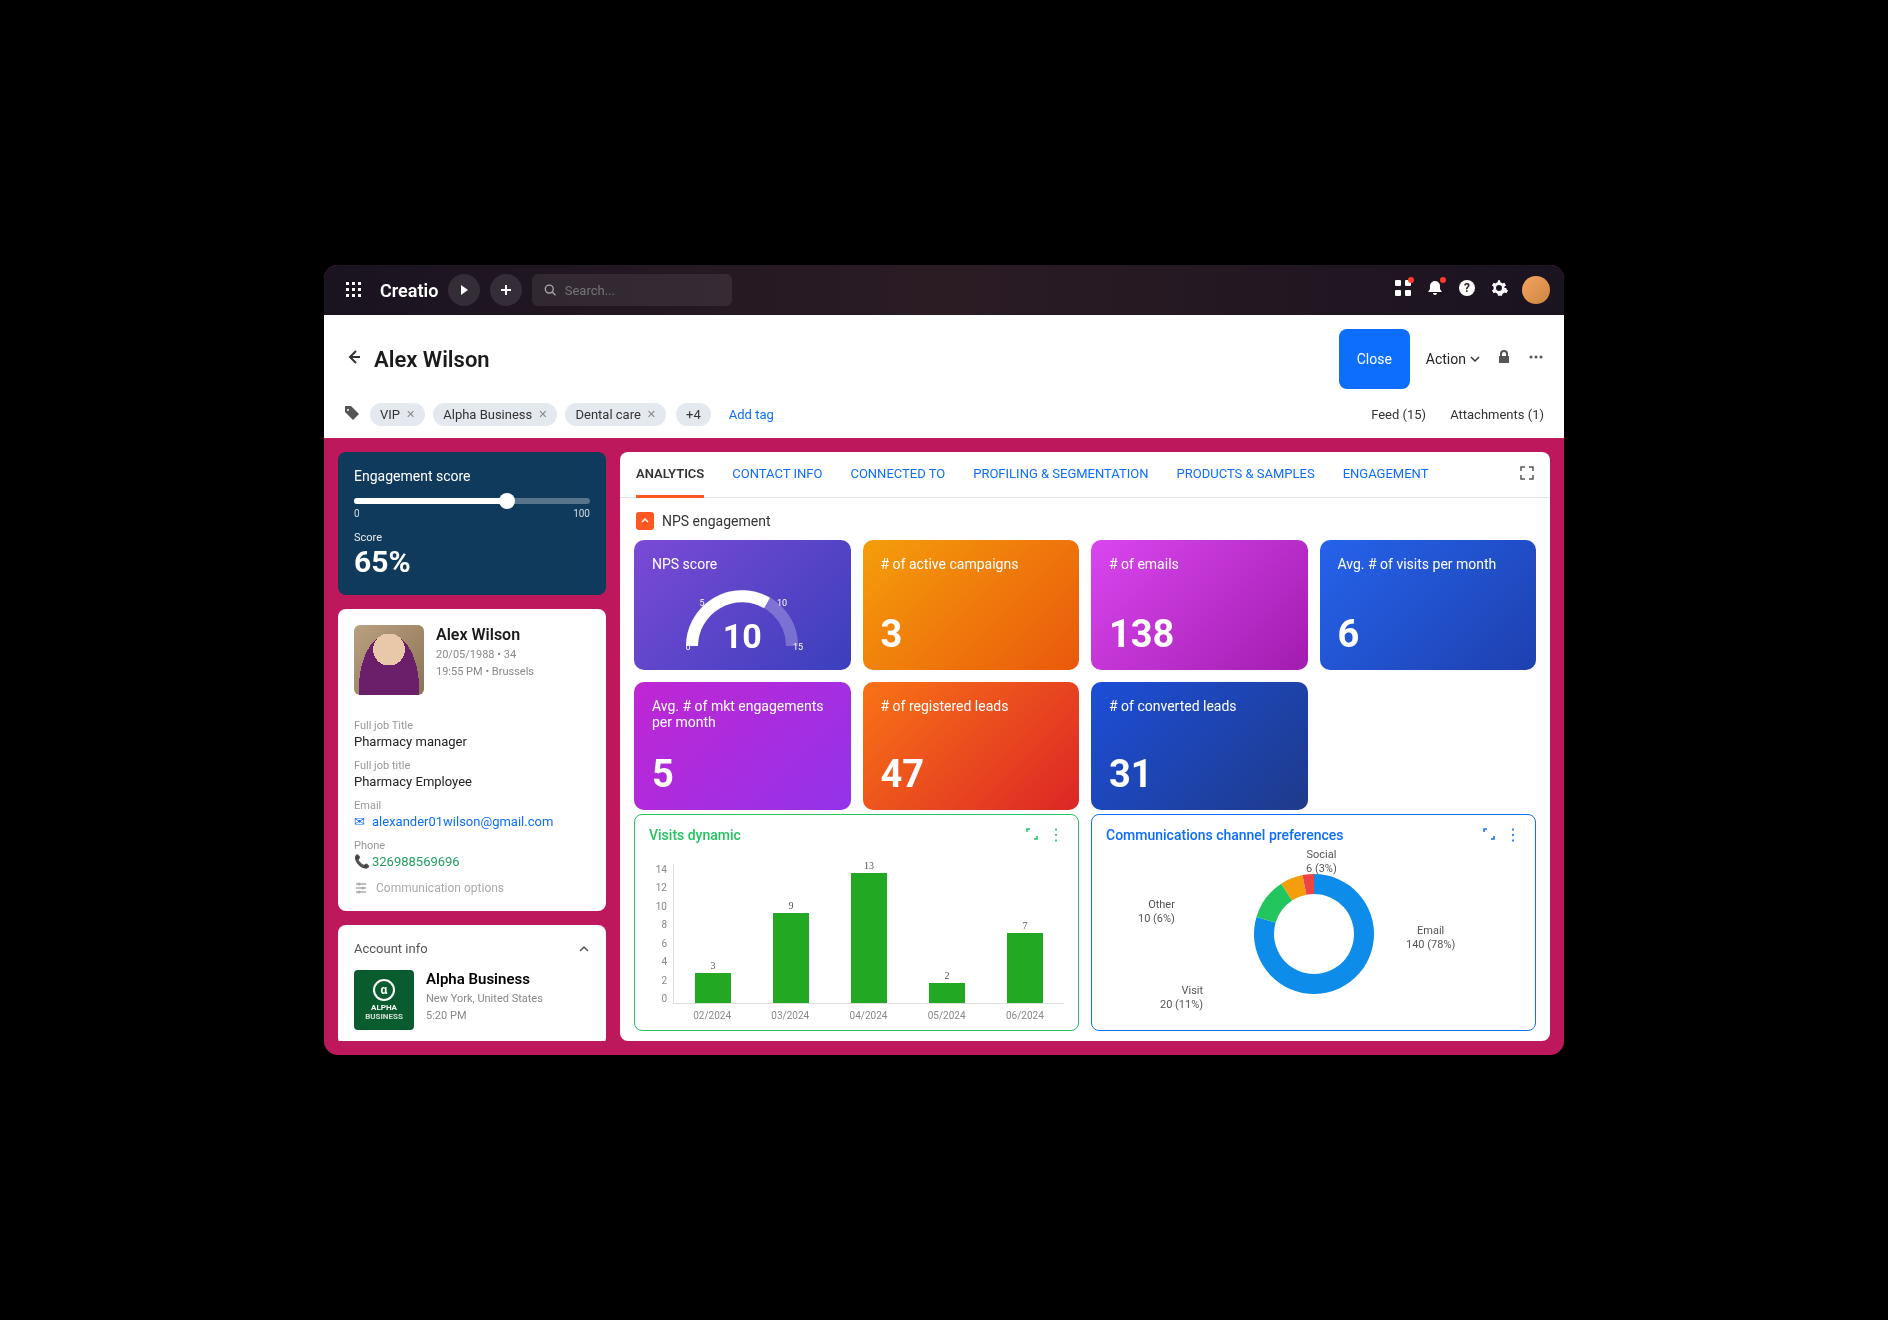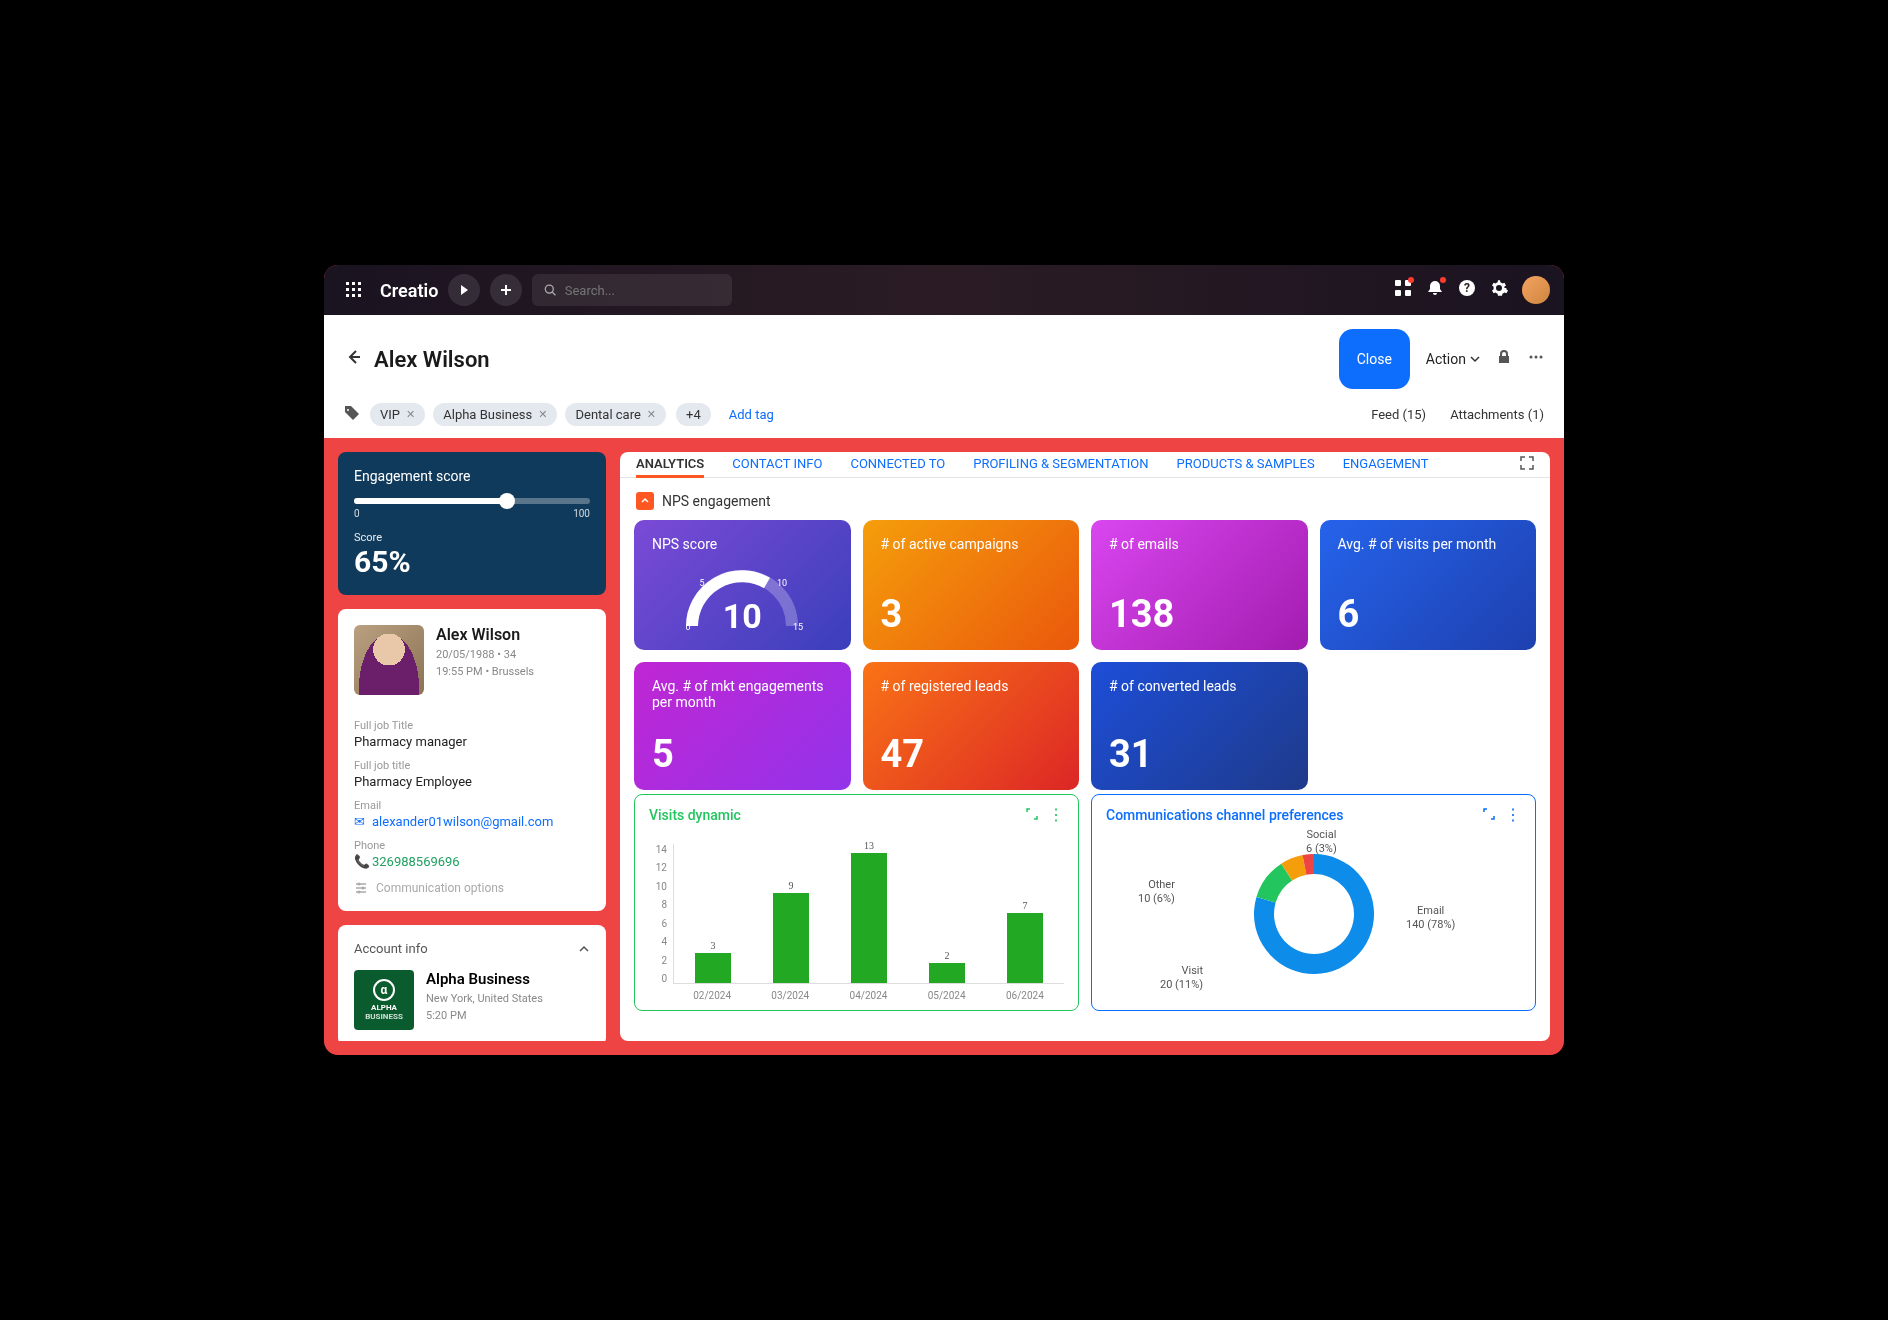--- a/index.html
+++ b/index.html
@@ -1,33 +1,33 @@
 <!DOCTYPE html>
 <html><head>
 <meta charset="utf-8">
 <style>
 * { margin:0; padding:0; box-sizing:border-box; font-family:-apple-system,BlinkMacSystemFont,"Segoe UI",Roboto,sans-serif; }
 body { background:#000; display:flex; align-items:center; justify-content:center; min-height:100vh; padding:40px; }
-.window { width:1240px; height:790px; background:#ef4444; border-radius:14px; overflow:hidden; display:flex; flex-direction:column; box-shadow:0 20px 60px rgba(0,0,0,0.5); }
+.window { width:1240px; height:790px; background:#be185d; border-radius:14px; overflow:hidden; display:flex; flex-direction:column; box-shadow:0 20px 60px rgba(0,0,0,0.5); }
 .topbar { background:linear-gradient(90deg,#1a1320 0%,#2b1c24 50%,#1a1320 100%); height:50px; display:flex; align-items:center; padding:0 14px; gap:10px; }
 .app-launcher { width:32px; height:32px; display:flex; align-items:center; justify-content:center; color:#fff; cursor:pointer; }
 .brand { color:#fff; font-size:18px; font-weight:600; display:flex; align-items:center; gap:2px; }
 .icon-btn { width:32px; height:32px; border-radius:16px; background:rgba(255,255,255,0.1); display:flex; align-items:center; justify-content:center; color:#fff; cursor:pointer; }
 .search-box { background:rgba(255,255,255,0.08); border-radius:6px; height:32px; width:200px; display:flex; align-items:center; padding:0 12px; color:#aaa; gap:8px; }
 .search-box input { background:transparent; border:none; outline:none; color:#fff; font-size:13px; width:100%; }
 .topbar-right { margin-left:auto; display:flex; align-items:center; gap:14px; }
 .top-icon { color:#fff; position:relative; cursor:pointer; }
 .dot { position:absolute; top:-2px; right:-2px; width:6px; height:6px; background:#ff3b30; border-radius:50%; }
 .avatar { width:28px; height:28px; border-radius:50%; background:linear-gradient(135deg,#f4a460,#cd853f); cursor:pointer; }
 .header { background:#fff; padding:14px 20px 12px 20px; }
 .header-row1 { display:flex; align-items:center; gap:12px; }
 .back-arrow { cursor:pointer; color:#333; }
 .page-title { font-size:22px; font-weight:600; color:#1a1a1a; }
 .header-right { margin-left:auto; display:flex; align-items:center; gap:16px; }
-.btn-close { background:#0d6efd; color:#fff; border:none; padding:22px 18px; border-radius:14px; font-size:14px; cursor:pointer; }
+.btn-close { background:#0d6efd; color:#fff; border:none; padding:22px 18px; border-radius:8px; font-size:14px; cursor:pointer; }
 .action-drop { cursor:pointer; font-size:14px; color:#222; display:flex; align-items:center; gap:4px; }
 .lock-icon,.more-icon { cursor:pointer; color:#555; }
 .header-row2 { display:flex; align-items:center; gap:10px; margin-top:14px; }
 .tag-icon { color:#555; }
 .chip { background:#e4e9f0; border-radius:14px; padding:4px 10px; font-size:13px; color:#333; display:flex; align-items:center; gap:6px; cursor:pointer; }
 .chip-x { color:#888; font-size:11px; }
 .add-tag { color:#0d6efd; font-size:13px; cursor:pointer; margin-left:8px; }
 .header-far-right { margin-left:auto; display:flex; gap:24px; font-size:13px; color:#333; }
 .header-far-right span { cursor:pointer; }
 .content { flex:1; display:flex; gap:14px; padding:14px; overflow:hidden; }
@@ -54,21 +54,21 @@
 .field-icon { display:inline-block; width:14px; margin-right:4px; }
 .comm-opts { display:flex; align-items:center; gap:8px; color:#aaa; font-size:12px; margin-top:12px; }
 .account-card .acc-header { display:flex; justify-content:space-between; align-items:center; font-size:13px; color:#555; cursor:pointer; }
 .acc-body { display:flex; gap:12px; margin-top:14px; }
 .acc-logo { width:60px; height:60px; background:#0a5c2e; border-radius:4px; display:flex; flex-direction:column; align-items:center; justify-content:center; color:#fff; font-size:8px; font-weight:700; }
 .acc-logo-circle { width:22px; height:22px; border:2px solid #fff; border-radius:50%; display:flex; align-items:center; justify-content:center; font-size:12px; margin-bottom:2px; }
 .acc-name { font-size:15px; font-weight:600; }
 .acc-meta { font-size:11px; color:#888; margin-top:4px; }
 .main { flex:1; background:#fff; border-radius:8px; display:flex; flex-direction:column; overflow:hidden; }
 .tabs { display:flex; align-items:center; border-bottom:1px solid #e4e4e4; padding:0 16px; gap:28px; position:relative; }
-.tab { padding:4px 0; font-size:13px; color:#0d6efd; cursor:pointer; white-space:nowrap; }
+.tab { padding:14px 0; font-size:13px; color:#0d6efd; cursor:pointer; white-space:nowrap; }
 .tab.active { color:#333; font-weight:600; border-bottom:3px solid #ff5722; margin-bottom:-1px; }
 .expand-tabs { margin-left:auto; cursor:pointer; color:#555; }
 .section-header { display:flex; align-items:center; gap:8px; padding:14px 16px 10px; }
 .collapse-icon { width:18px; height:18px; background:#ff5722; border-radius:3px; display:flex; align-items:center; justify-content:center; color:#fff; cursor:pointer; }
 .section-title { font-size:14px; color:#333; }
 .kpi-grid { display:grid; grid-template-columns:repeat(4,1fr); gap:12px; padding:0 14px; }
 .kpi { border-radius:10px; padding:16px 18px 14px; color:#fff; min-height:128px; display:flex; flex-direction:column; }
 .kpi-label { font-size:14px; margin-bottom:auto; }
 .kpi-value { font-size:38px; font-weight:700; }
 .kpi-nps { background:linear-gradient(135deg,#7b4ad6,#3a3fbb); text-align:center; }

